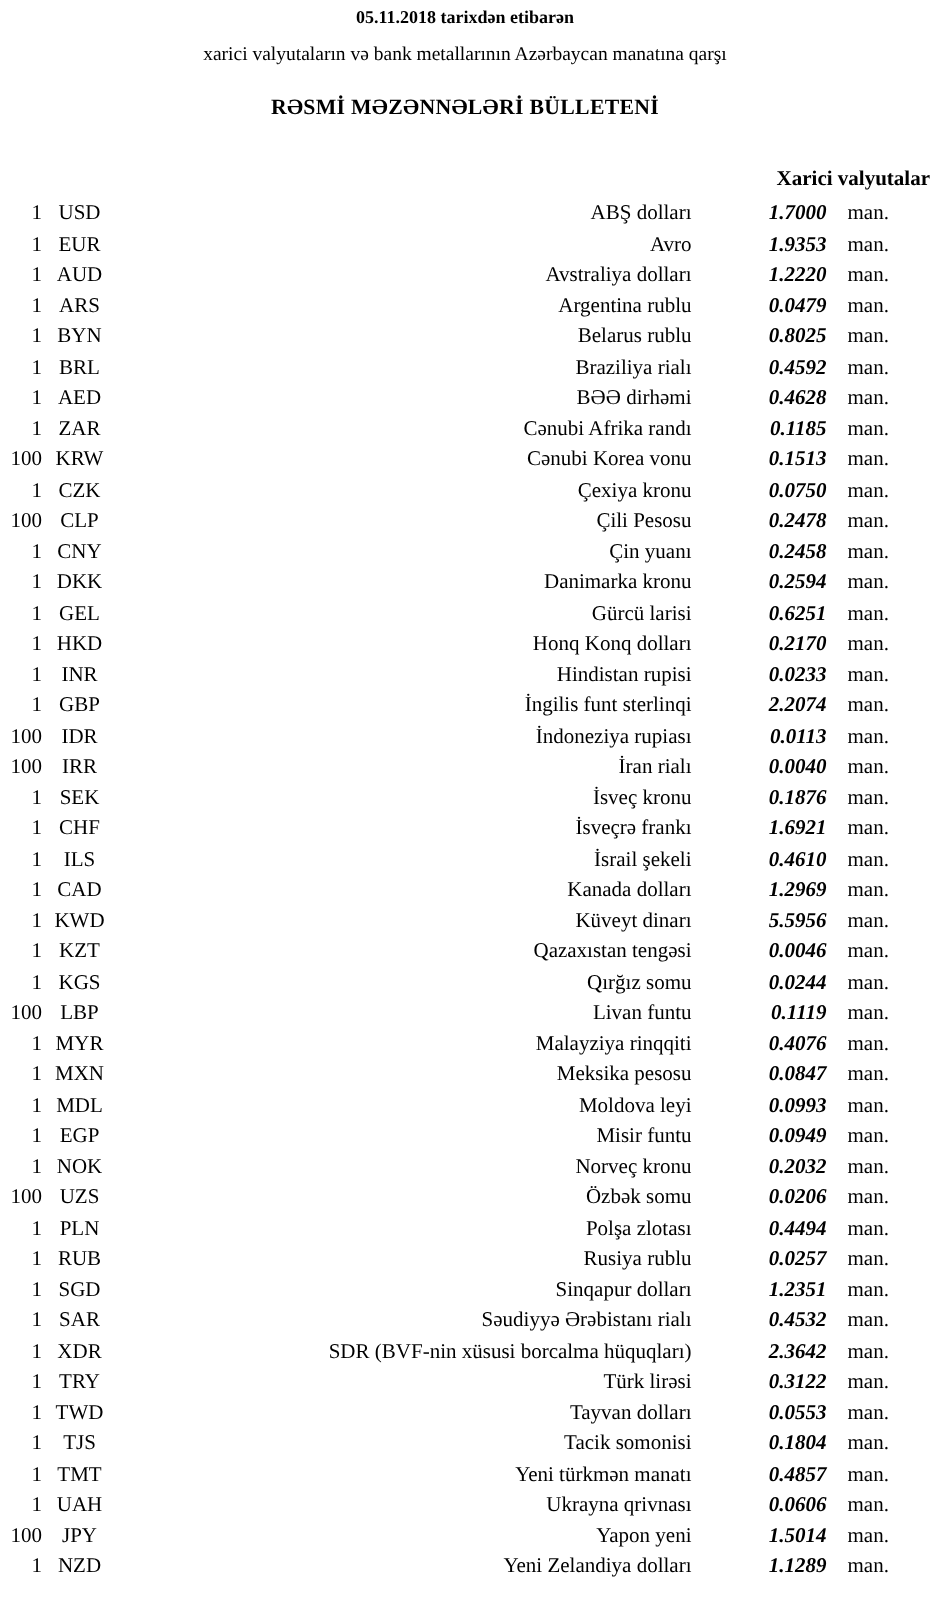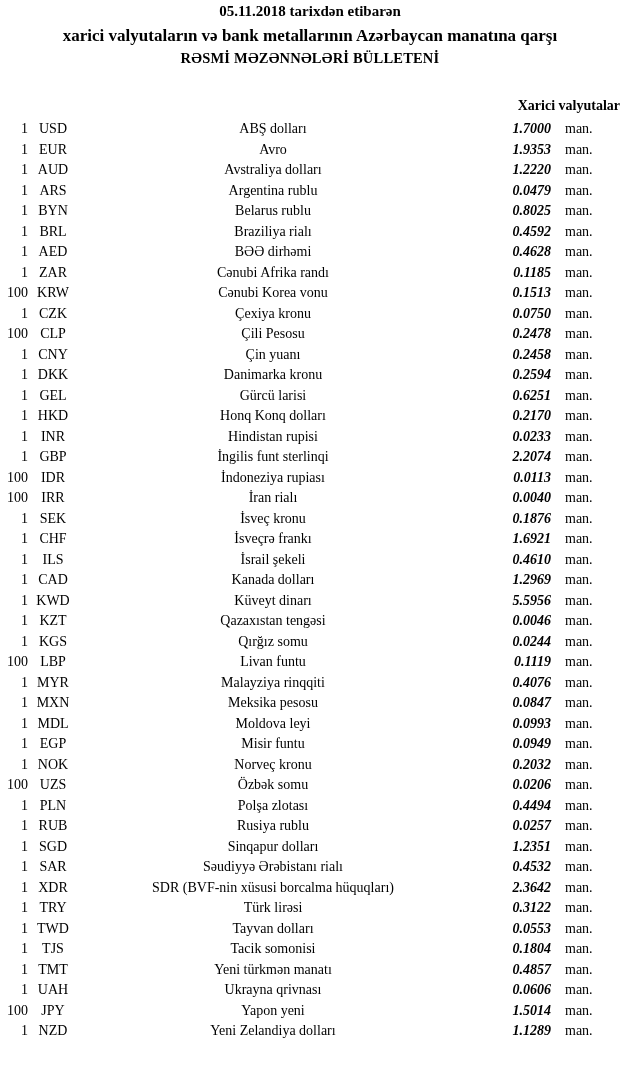--- a/index.html
+++ b/index.html
@@ -22,34 +22,35 @@
   .header {
     text-align: center;
   }
   .title {
     margin-top: 6px;
     font-size: 18px;
     line-height: 25px;
     font-weight: bold;
   }
   .date-line {
-    font-size: 15px;
+    font-size: 12px;
     line-height: 23px;
     font-weight: bold;
   }
   .subtitle {
-    font-size: 17px;
+    font-size: 13px;
     line-height: 25px;
-    font-weight: bold;
+    font-weight: normal;
   }
   .bulletin-line {
     font-size: 14.5px;
     line-height: 20px;
     font-weight: bold;
     letter-spacing: 0.2px;
+    margin-top: 14px;
   }
   .section-title {
     margin-top: 27px;
     text-align: right;
     font-size: 14px;
     line-height: 21px;
     font-weight: bold;
   }
   .rows {
     margin-top: 3px;
@@ -69,21 +70,21 @@
     white-space: nowrap;
   }
   .code {
     flex: 0 0 50px;
     text-align: center;
     white-space: nowrap;
   }
   .cname {
     flex: 1 1 auto;
     padding-left: 7px;
-    text-align: center;
+    text-align: right;
     white-space: nowrap;
     overflow: hidden;
   }
   .rate {
     flex: 0 0 90px;
     text-align: right;
     font-weight: bold;
     font-style: italic;
     white-space: nowrap;
   }

